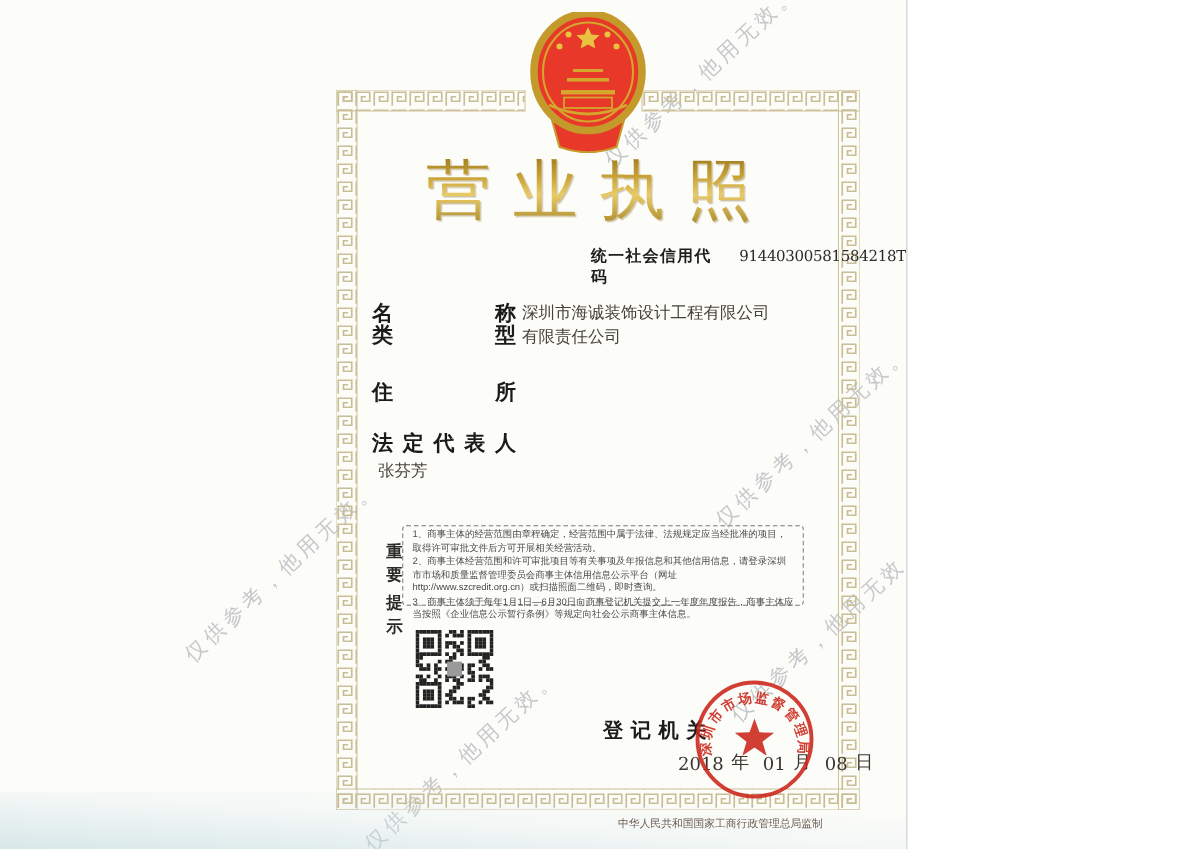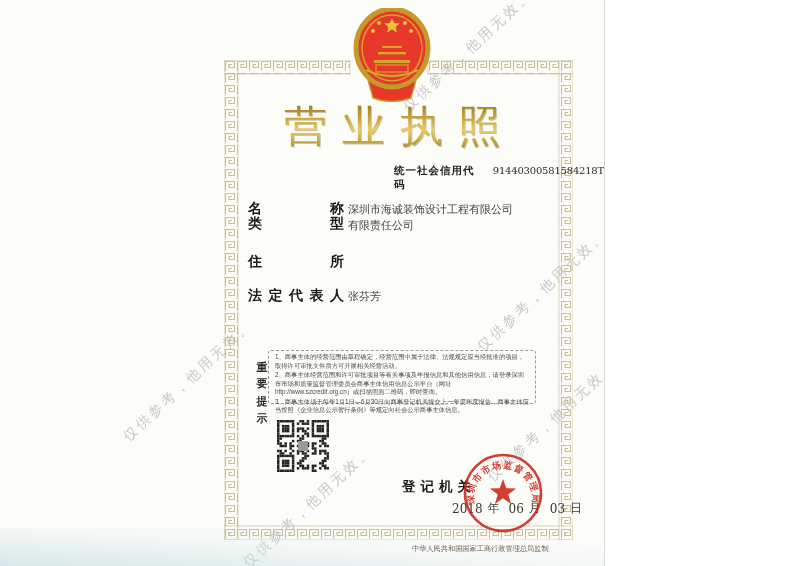--- a/index.html
+++ b/index.html
@@ -16,21 +16,21 @@
       background:linear-gradient(180deg,#8f6c12 0%,#c9a437 35%,#e9cb66 55%,#9a7718 100%);
       -webkit-background-clip:text;background-clip:text;color:#b08a1e;-webkit-text-fill-color:transparent;
       filter:drop-shadow(1px 1px 0 rgba(120,90,10,.35));}
   .code-line{position:absolute;left:394px;top:164px;display:flex;align-items:baseline;gap:8px;}
   .code-label{font-size:10.5px;font-weight:bold;color:#1e1e1e;letter-spacing:1px;}
   .code-value{font-size:10px;color:#2a2a2a;letter-spacing:-0.2px;font-family:"DejaVu Serif",serif;}
   .frow{position:absolute;left:248px;display:flex;}
   .flabel{width:96px;font-size:14px;font-weight:bold;color:#1b1b1b;
       text-align:justify;text-align-last:justify;flex:0 0 auto;font-family:Liberation Serif, serif;}
   .fvalue{margin-left:4px;width:216px;font-size:11px;color:#46413a;line-height:15px;padding-top:2px;}
-  .r-name{top:200px;} .r-type{top:215px;align-items:flex-end;} .r-addr{top:253px;} .r-legal{top:287px;} .r-date{top:313px;}
+  .r-name{top:200px;} .r-type{top:215px;align-items:flex-end;} .r-addr{top:253px;} .r-legal{top:287px;flex-direction:column;} .r-date{top:313px;}
   .notice-side{position:absolute;left:254px;top:352px;height:52px;
       writing-mode:vertical-rl;text-align:justify;text-align-last:justify;
       font-size:11px;font-weight:bold;color:#2a2a2a;}
   .notice-box{position:absolute;left:268px;top:350px;width:268px;height:54px;
       border:1px dashed #9a9a9a;border-radius:3px;padding:2px 6px;box-sizing:border-box;}
   .notice-item{font-size:6.3px;line-height:1.35;color:#4a4a4a;margin:0 0 1px 0;}
   .qr{position:absolute;left:277px;top:420px;width:52px;height:52px;}
   .reg-label{position:absolute;left:402px;top:478px;font-size:13.5px;font-weight:bold;
       color:#1b1b1b;letter-spacing:5px;white-space:nowrap;}
   .reg-date{position:absolute;left:452px;top:500px;display:flex;align-items:center;
@@ -328,23 +328,23 @@
       <rect x="6" y="20" width="1" height="1" fill="#222"></rect>
       <rect x="14" y="20" width="1" height="1" fill="#222"></rect>
       <rect x="15" y="20" width="1" height="1" fill="#222"></rect>
       <rect x="8.5" y="8.5" width="4" height="4" fill="#9a9a9a"></rect>
     </svg>
 
   <div class="reg-label">登记机关</div>
   <div class="reg-date">
     <span>2018</span>
     <span class="gap">年</span>
-    <span>06</span>
+    <span>01</span>
     <span class="gap">月</span>
-    <span>03</span>
+    <span>08</span>
     <span>日</span>
   </div>
 
   <svg class="seal" viewBox="0 0 84 84">
     <defs>
       <path id="sealarc" d="M 13 52 A 29.5 29.5 0 1 1 71 52" fill="none"></path>
     </defs>
     <circle cx="42" cy="42" r="38" fill="none" stroke="#cc2418" stroke-width="2.6"></circle>
     <path d="M42 28 l3.3 9.2 9.8.3 -7.8 6 2.8 9.4 -8.1-5.6 -8.1 5.6 2.8-9.4 -7.8-6 9.8-.3 Z" fill="#cc2418"></path>
     <text font-size="9" fill="#cc2418" letter-spacing="1.5" font-weight="bold">

